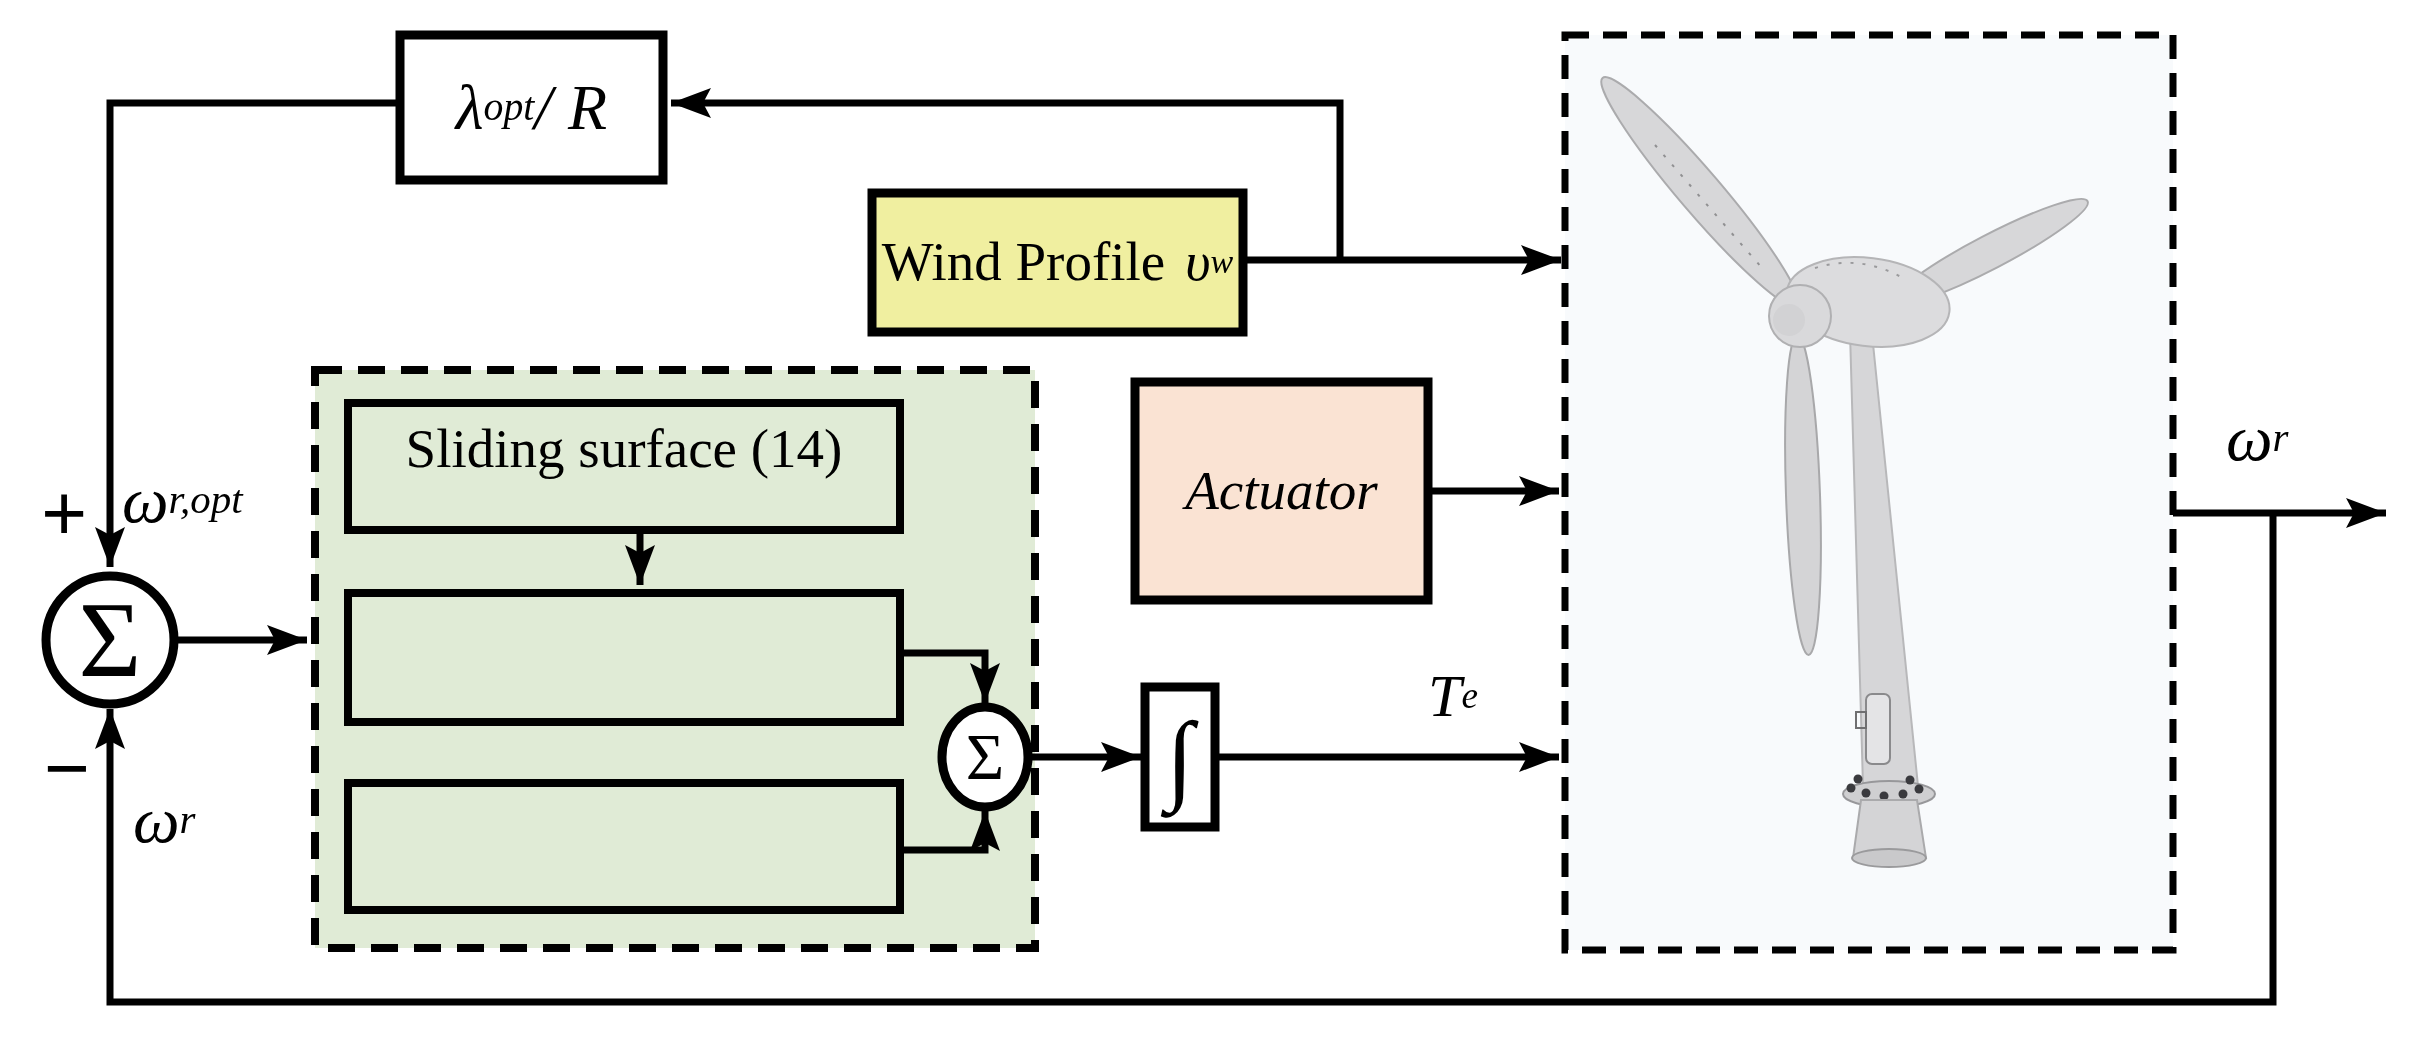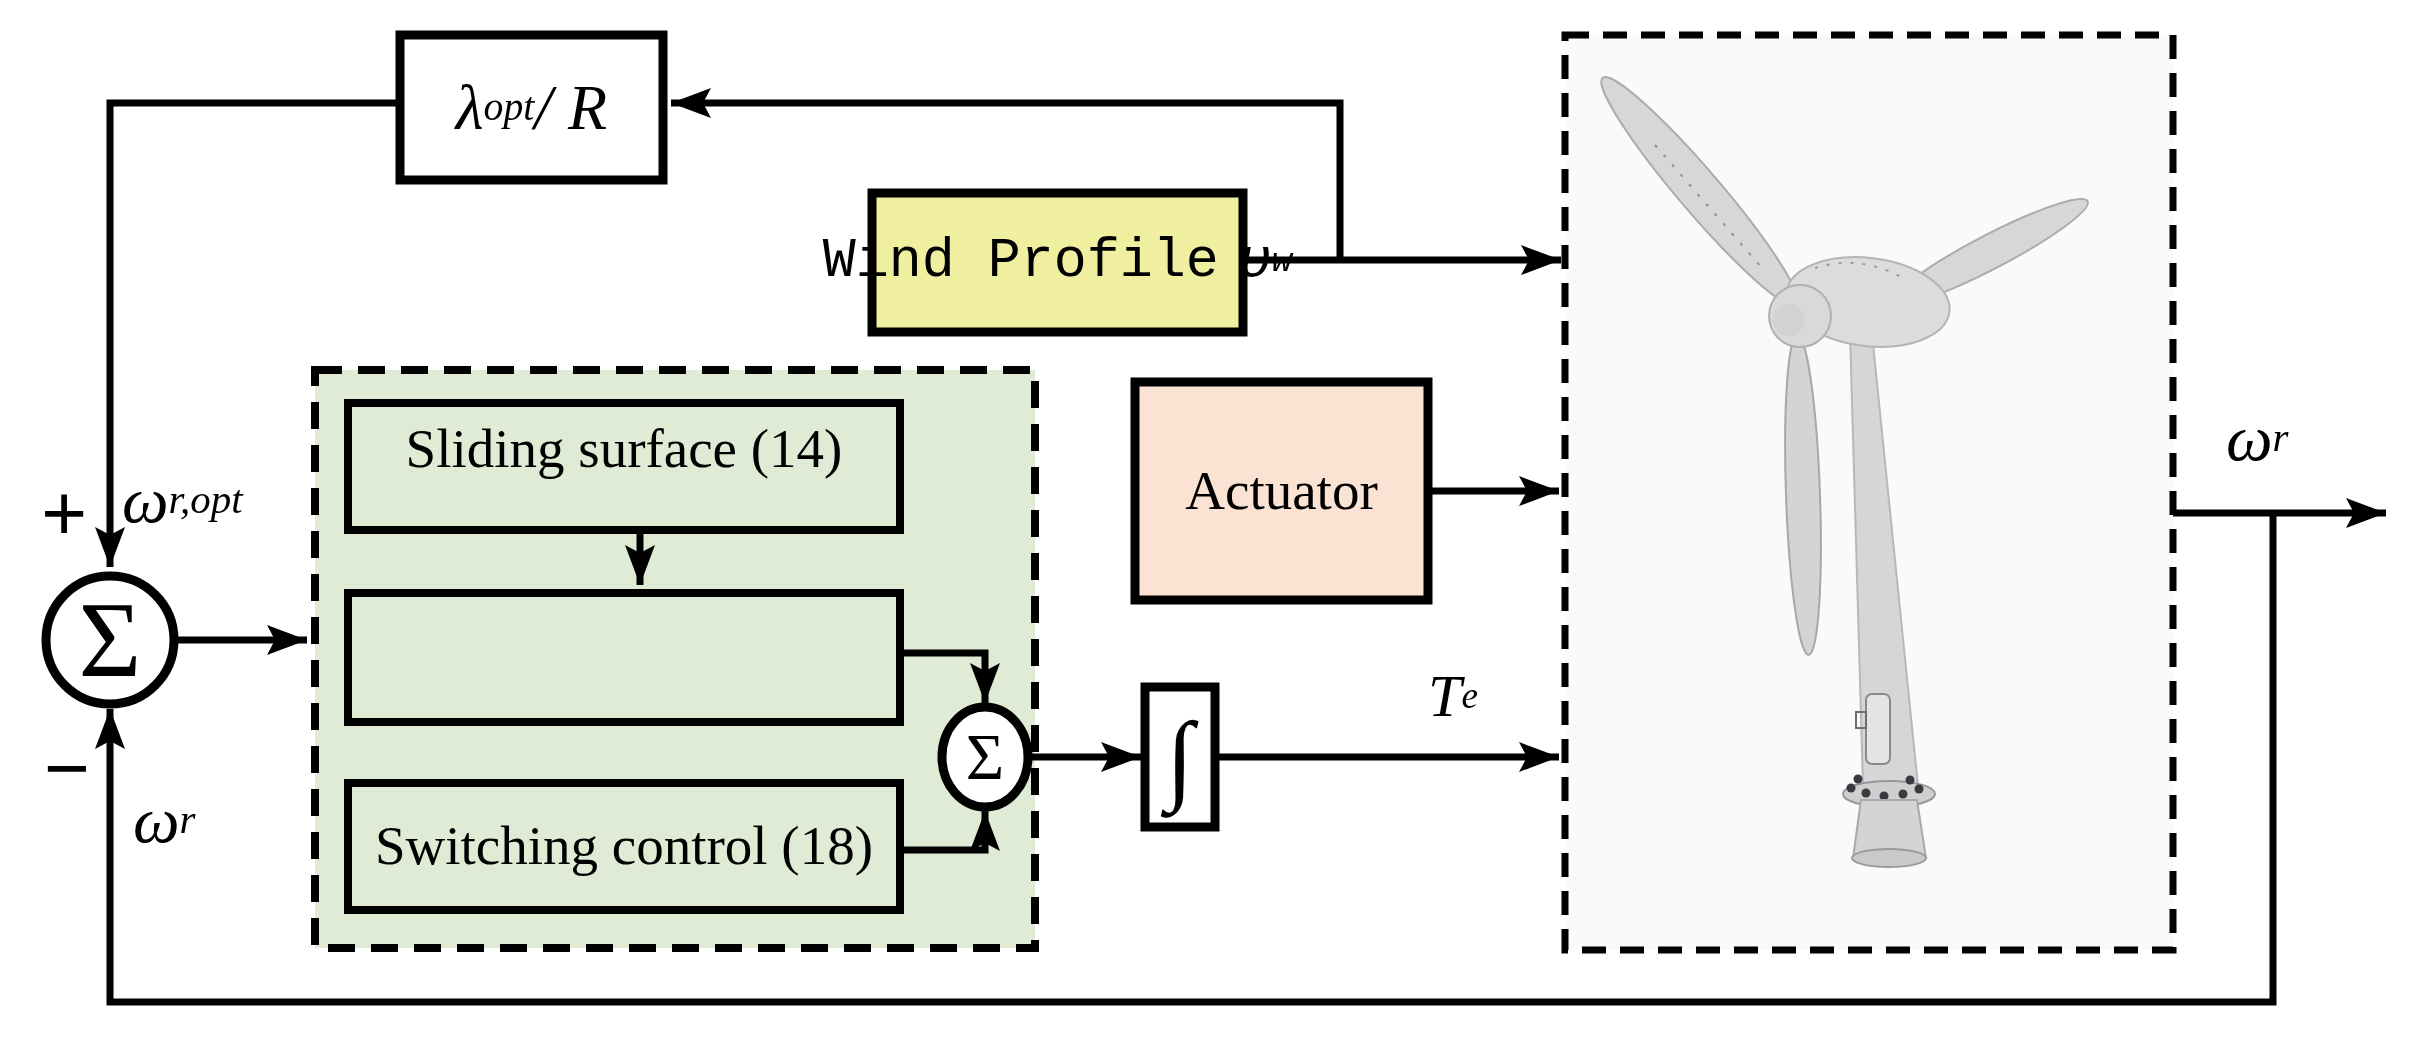--- a/index.html
+++ b/index.html
@@ -95,38 +95,35 @@
       <path d="M2273,513 V1002 H110 V709" marker-end="url(#arr)"></path>
     </g>
   </svg>
 
   <div class="lbl" style="left:400px; top:35px; width:263px; height:145px; font-size:64px;">
     <span class="it">λ</span>
       <sub class="ssub">opt</sub>
       <span class="it"> / R</span>
   </div>
 
-  <div class="lbl" style="left:872px; top:193px; width:371px; height:139px; font-size:55px;font-family:Liberation Mono, monospace;">
+  <div class="lbl" style="left:872px; top:193px; width:371px; height:139px; font-size:55px;">
     <span>Wind Profile</span>
       <span class="it gap-left">υ</span>
       <sub class="ssub">w</sub>
   </div>
 
-  <div class="lbl" style="left:1135px; top:382px; width:293px; height:218px; font-size:55px; white-space:normal; flex-direction:column;">
+  <div class="lbl" style="left:1135px; top:382px; width:293px; height:218px; font-size:55px; white-space:normal; flex-direction:column;font-style:italic;">
     <span>Actuator</span>
   </div>
 
   <div class="lbl block-label" style="left:348px; top:386px; width:552px; height:127px;">
     <span>Sliding surface (14)</span>
   </div>
 
 
-  <div class="lbl block-label" style="left:348px; top:783px; width:552px; height:127px;">
-    <span>Switching control (18)</span>
-  </div>
 
   <div class="lbl sigma-big" style="left:45px; top:575px; width:130px; height:128px;">
     <span>Σ</span>
   </div>
 
   <div class="lbl sigma-small" style="left:942px; top:708px; width:86px; height:98px;">
     <span>Σ</span>
   </div>
 
   <div class="lbl integral" style="left:1145px; top:687px; width:70px; height:140px;">

